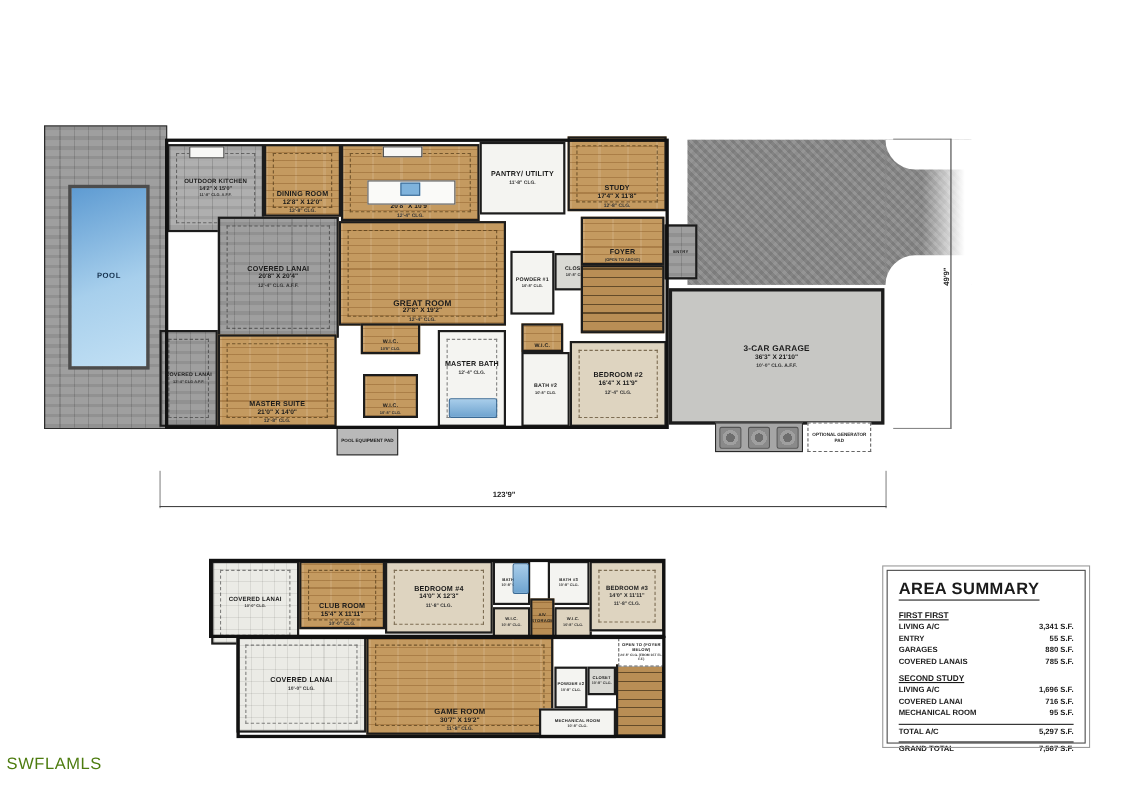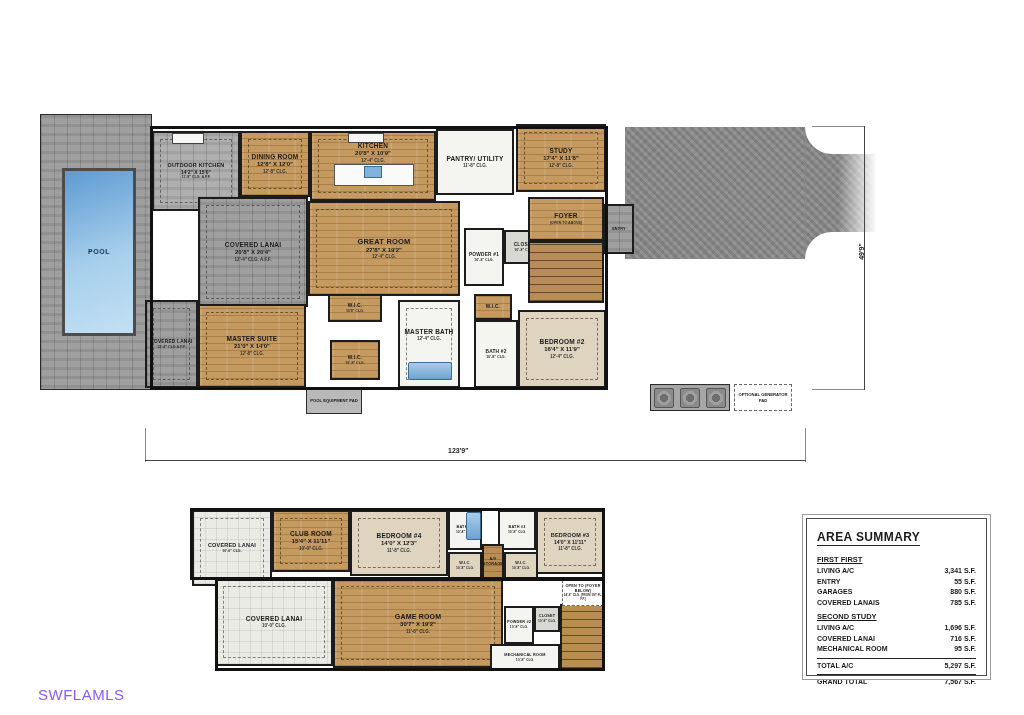--- a/index.html
+++ b/index.html
@@ -5,21 +5,21 @@
   html,body{margin:0;padding:0;background:#fff;}
   #plan{position:relative;width:1024px;height:715px;background:#ffffff;overflow:hidden;
         font-family:"Liberation Sans",sans-serif;color:#1a1a1a;}
   
   .room{position:absolute;box-sizing:border-box;border:2px solid #1c1c1c;
         display:flex;align-items:center;justify-content:center;text-align:center;overflow:hidden;z-index:2;}
   .noborder{border:none;}
   .thin{border-width:1px;border-color:#2a2a2a;}
   .wood{background-color:#c49a60;background-image:
     repeating-linear-gradient(0deg, rgba(122,74,24,.35) 0 1px, rgba(0,0,0,0) 1px 7px),
-    repeating-linear-gradient(90deg, rgba(255,255,255,.10) 0 2px, rgba(0,0,0,0) 2px 26px);}
+    repeating-linear-gradient(90deg, rgba(255,255,255,.10) 0 2px, rgba(0,0,0,0) 2px 26px); align-items: flex-end;}
   .wood2{background-color:#b98e55;background-image:
     repeating-linear-gradient(0deg, rgba(110,64,18,.35) 0 1px, rgba(0,0,0,0) 1px 6px);}
   .paver{background-color:#9a9a9a;background-image:
     repeating-linear-gradient(0deg, rgba(255,255,255,.12) 0 1px, rgba(0,0,0,0) 1px 9px),
     repeating-linear-gradient(90deg, rgba(0,0,0,.14) 0 1px, rgba(0,0,0,0) 1px 13px),
     repeating-linear-gradient(0deg, rgba(0,0,0,.06) 0 4px, rgba(255,255,255,.05) 4px 9px);}
   .paver.lt{background-color:#ababab;}
   .drive{background-color:#8d8d8d;background-image:
     repeating-linear-gradient(45deg, rgba(0,0,0,.12) 0 3px, rgba(0,0,0,0) 3px 6px),
     repeating-linear-gradient(-45deg, rgba(255,255,255,.07) 0 3px, rgba(0,0,0,0) 3px 6px);}
@@ -56,27 +56,27 @@
   .fan{width:18px;height:18px;border:1px solid #555;background:
        radial-gradient(circle at 50% 50%, #6e6e6e 0 4px, #9f9f9f 4px 7px, #8a8a8a 7px);border-radius:2px;}
   .pad-label{font-weight:bold;font-size:4.2px;line-height:1.3;}
   
   #pool{border:3px solid #4c4c4c;background:linear-gradient(160deg,#5e9bd2 0%,#a7cfec 55%,#c2e0f4 100%);}
   #pool .rn{color:#16324e;font-size:7px;letter-spacing:.5px;}
   
   #summary{position:absolute;left:806px;top:518px;width:181px;height:158px;background:#fff;
            border:1px solid #4a4a4a;outline:1px solid #9a9a9a;outline-offset:3px;z-index:6;
            padding:8px 10px 6px 10px;box-sizing:border-box;}
-  #summary .title{font-size:12px;font-weight:bold;letter-spacing:.4px;border-bottom:1.5px solid #222;
+  #summary .title{font-size:15px;font-weight:bold;letter-spacing:.4px;border-bottom:1.5px solid #222;
                   display:inline-block;padding-bottom:1px;margin-bottom:5px;}
   #summary .sect{font-size:7.5px;font-weight:bold;text-decoration:underline;margin:4px 0 2px 0;}
   .srow{display:flex;justify-content:space-between;font-size:7px;font-weight:bold;line-height:1.5;}
   .srow.total{border-top:1px solid #222;margin-top:3px;padding-top:2px;}
   
-  #watermark{position:absolute;left:6px;top:686px;font-size:15px;color:#8b5cf6;letter-spacing:.5px;z-index:7;margin-left:32px;}
+  #watermark{position:absolute;left:6px;top:686px;font-size:15px;color:#4d7c0f;letter-spacing:.5px;z-index:7;}
   .fade{position:absolute;z-index:3;background:linear-gradient(90deg,rgba(255,255,255,0),#fff 85%);}
   .carve{position:absolute;background:#fff;z-index:2;}
 </style>
 </head>
 <body>
 
 <div id="plan">
 
   <div class="room paver thin" style="left:40px;top:114px;width:112px;height:276px"></div>
   <div class="room" id="pool" style="left:62px;top:168px;width:74px;height:168px">
@@ -215,20 +215,27 @@
       </div>
   </div>
   <div class="room carpet dash" style="left:518px;top:310px;width:88px;height:78px">
     <div class="lab">
         <span class="rn">BEDROOM #2</span>
         <span class="rs">16'4" X 11'9"</span>
         <span class="rc">12'-4" CLG.</span>
       </div>
   </div>
 
+  <div class="room gray" style="left:608px;top:262px;width:196px;height:124px;border-width:3px">
+    <div class="lab">
+        <span class="rn" style="font-size:7.5px">3-CAR GARAGE</span>
+        <span class="rs">36'3" X 21'10"</span>
+        <span class="rc">10'-0" CLG. A.F.F.</span>
+      </div>
+  </div>
 
   <div class="room thin" style="left:306px;top:388px;width:56px;height:26px;background:#b9b9b9">
     <div class="lab pad-label">POOL EQUIPMENT PAD</div>
   </div>
   <div class="room thin" style="left:650px;top:384px;width:80px;height:27px;background:#a6a6a6;display:flex;gap:6px">
     <div class="fan"></div>
     <div class="fan"></div>
     <div class="fan"></div>
   </div>
   <div class="room" style="left:734px;top:384px;width:58px;height:27px;background:#fff;border:1px dashed #666">

